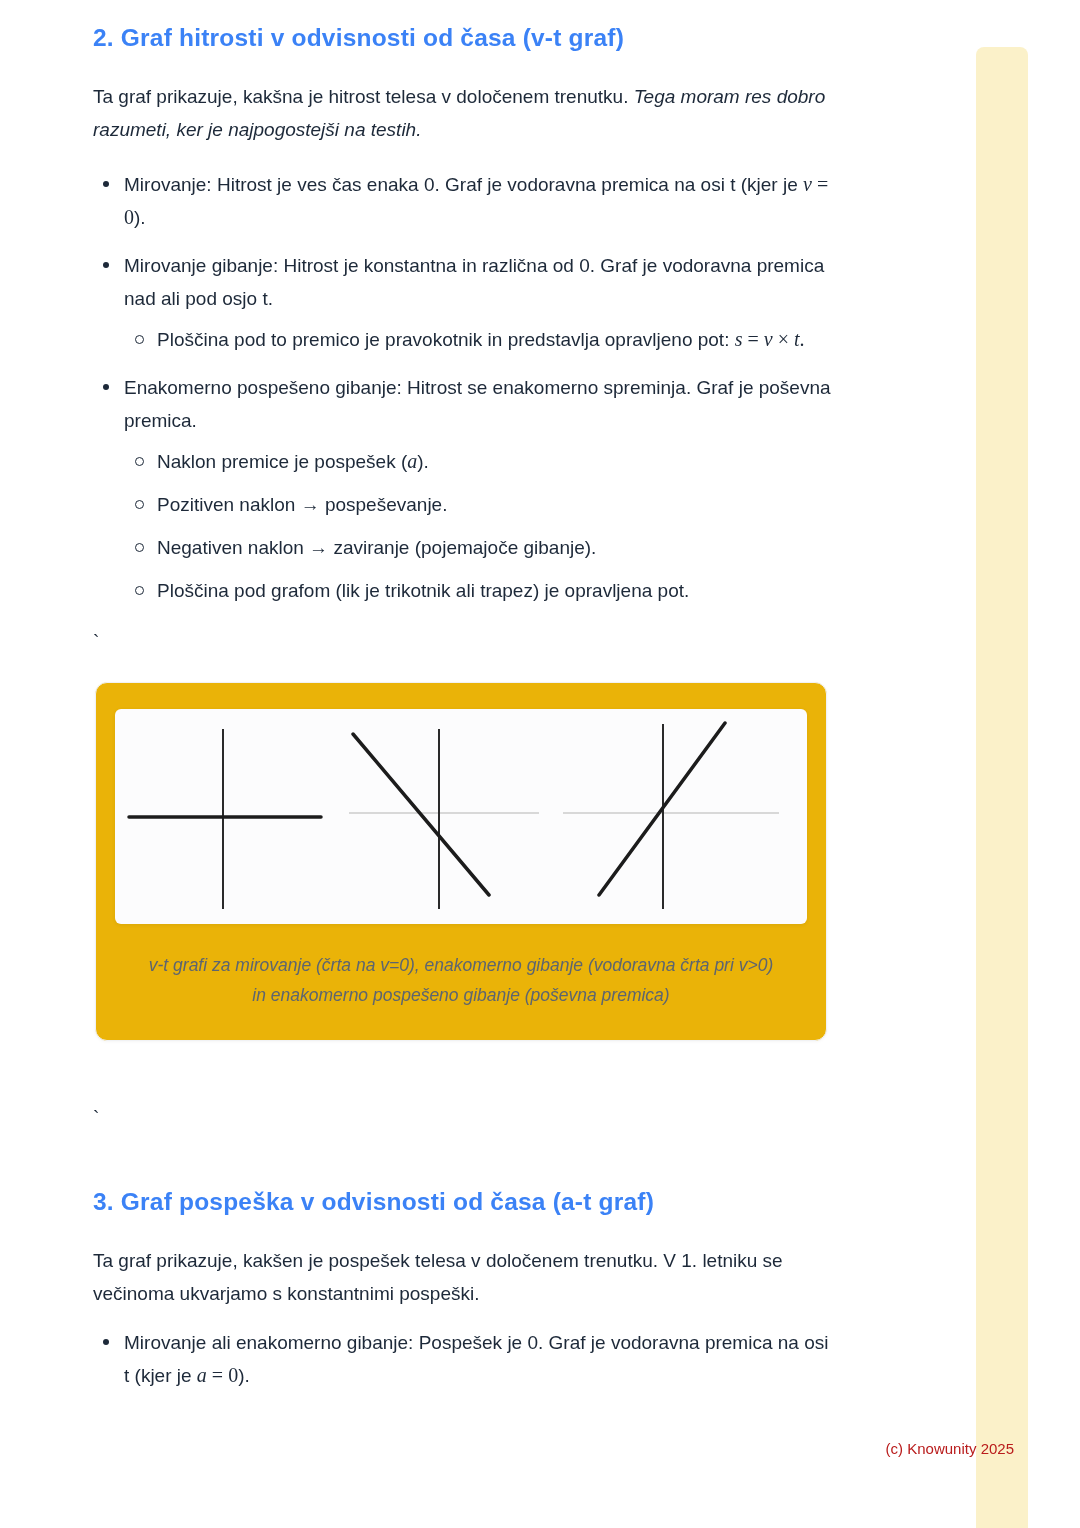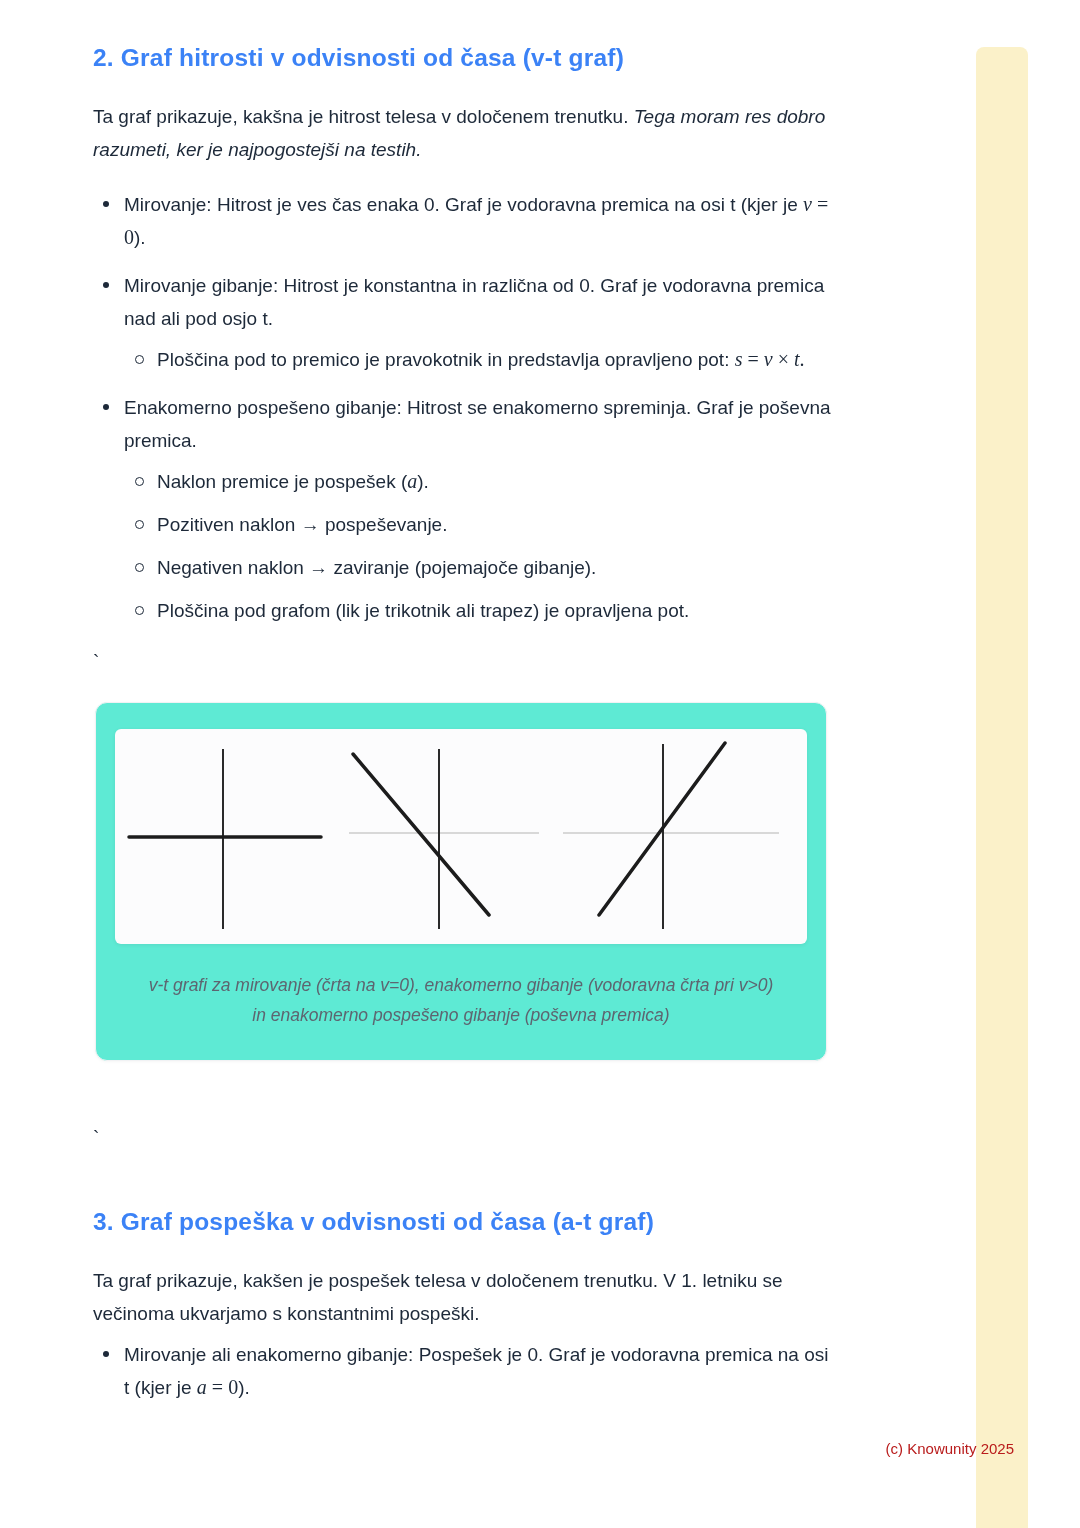--- a/index.html
+++ b/index.html
@@ -20,21 +20,21 @@
     height: 1481px;
     background: #fbf1c9;
     border-radius: 8px 8px 0 0;
     z-index: 0;
   }
   .content {
     position: relative;
     z-index: 1;
     width: 742px;
     margin-left: 93px;
-    padding-top: 42px;
+    padding-top: 22px;
     font-size: 19px;
     line-height: 33px;
   }
   .heading {
     font-size: 24.5px;
     line-height: 32px;
     font-weight: 700;
     color: #3b82f6;
     margin: 0 0 26px 0;
     letter-spacing: 0.2px;
@@ -68,21 +68,21 @@
   }
   .seg-b { font-weight: 400; }
   .seg-i { font-style: italic; }
   .seg-m { font-family: "Liberation Serif", serif; font-style: italic; font-size: 20px; }
   .seg-f { font-family: "Liberation Serif", serif; font-size: 20px; }
   .tick { margin: 18px 0 0 0; }
   .tick2 { margin: 60px 0 0 0; }
   .figure-card {
     width: 730px;
     margin: 24px 0 0 2px;
-    background: #5eead4;
+    background: #eab308;
     border: 1px solid #f1f2f4;
     border-radius: 12px;
     padding: 26px 0 30px 0;
     box-shadow: 0 1px 3px rgba(0,0,0,0.04);
   }
   .figure-image {
     width: 692px;
     height: 215px;
     margin: 0 auto;
     background: #fcfcfd;
@@ -172,21 +172,21 @@
           </g>
         </svg>
       </div>
       <figcaption class="figure-caption">v-t grafi za mirovanje (črta na v=0), enakomerno gibanje (vodoravna črta pri v&gt;0) in enakomerno pospešeno gibanje (poševna premica)</figcaption>
     </figure>
 
     <p class="tick tick2">`</p>
 
     <h2 class="heading heading-at">3. Graf pospeška v odvisnosti od časa (a-t graf)</h2>
 
-    <p class="para" style="margin-bottom:8px"><span class="seg-n">Ta graf prikazuje, kakšen je pospešek telesa v določenem trenutku. V 1. letniku se večinoma ukvarjamo s konstantnimi pospeški.</span></p>
+    <p class="para" style="margin-bottom:16px"><span class="seg-n">Ta graf prikazuje, kakšen je pospešek telesa v določenem trenutku. V 1. letniku se večinoma ukvarjamo s konstantnimi pospeški.</span></p>
 
     <ul class="blist">
       <li>
         <span><span class="seg-b">Mirovanje ali enakomerno gibanje:</span><span class="seg-n"> Pospešek je 0. Graf je </span><span class="seg-b">vodoravna premica na osi t</span><span class="seg-n"> (kjer je </span><span class="seg-m">a</span><span class="seg-f"> = 0</span><span class="seg-n">).</span></span>
       </li>
     </ul>
 
   </div>
 
   <div class="footer">(c) Knowunity 2025</div>

